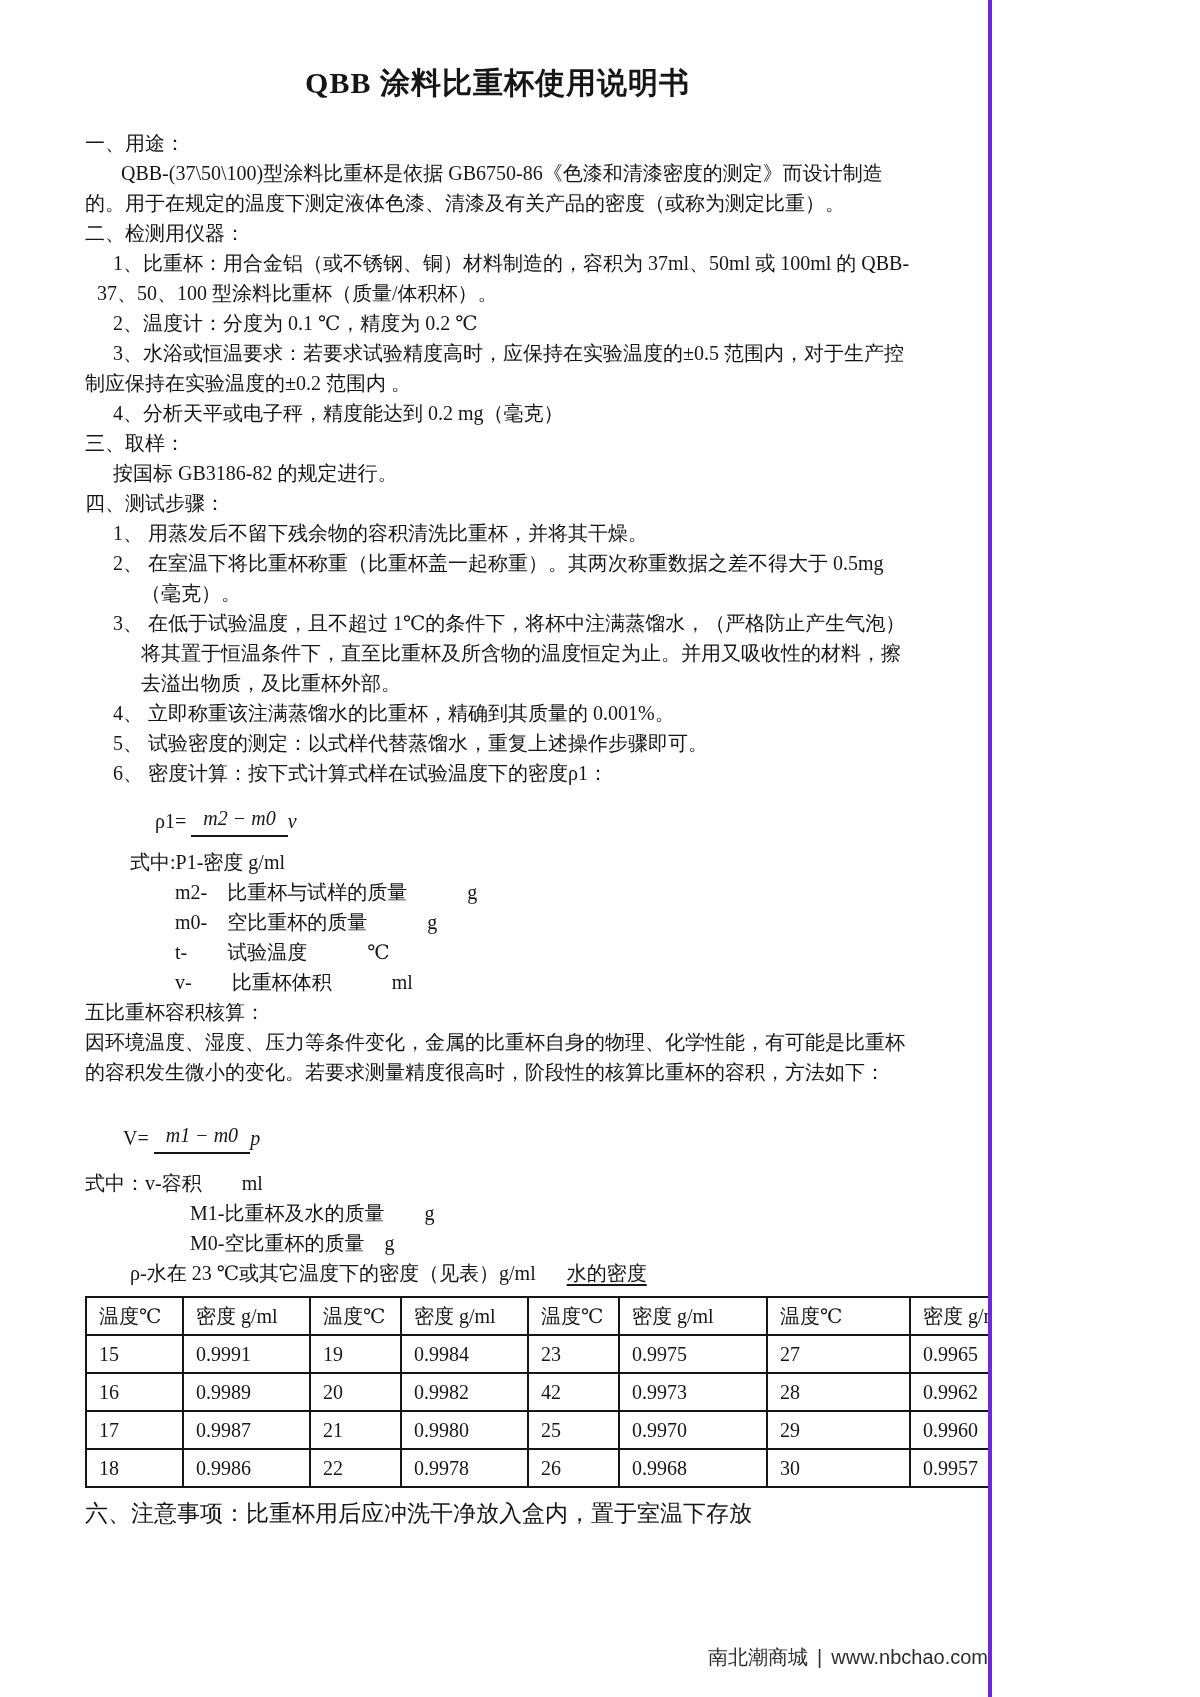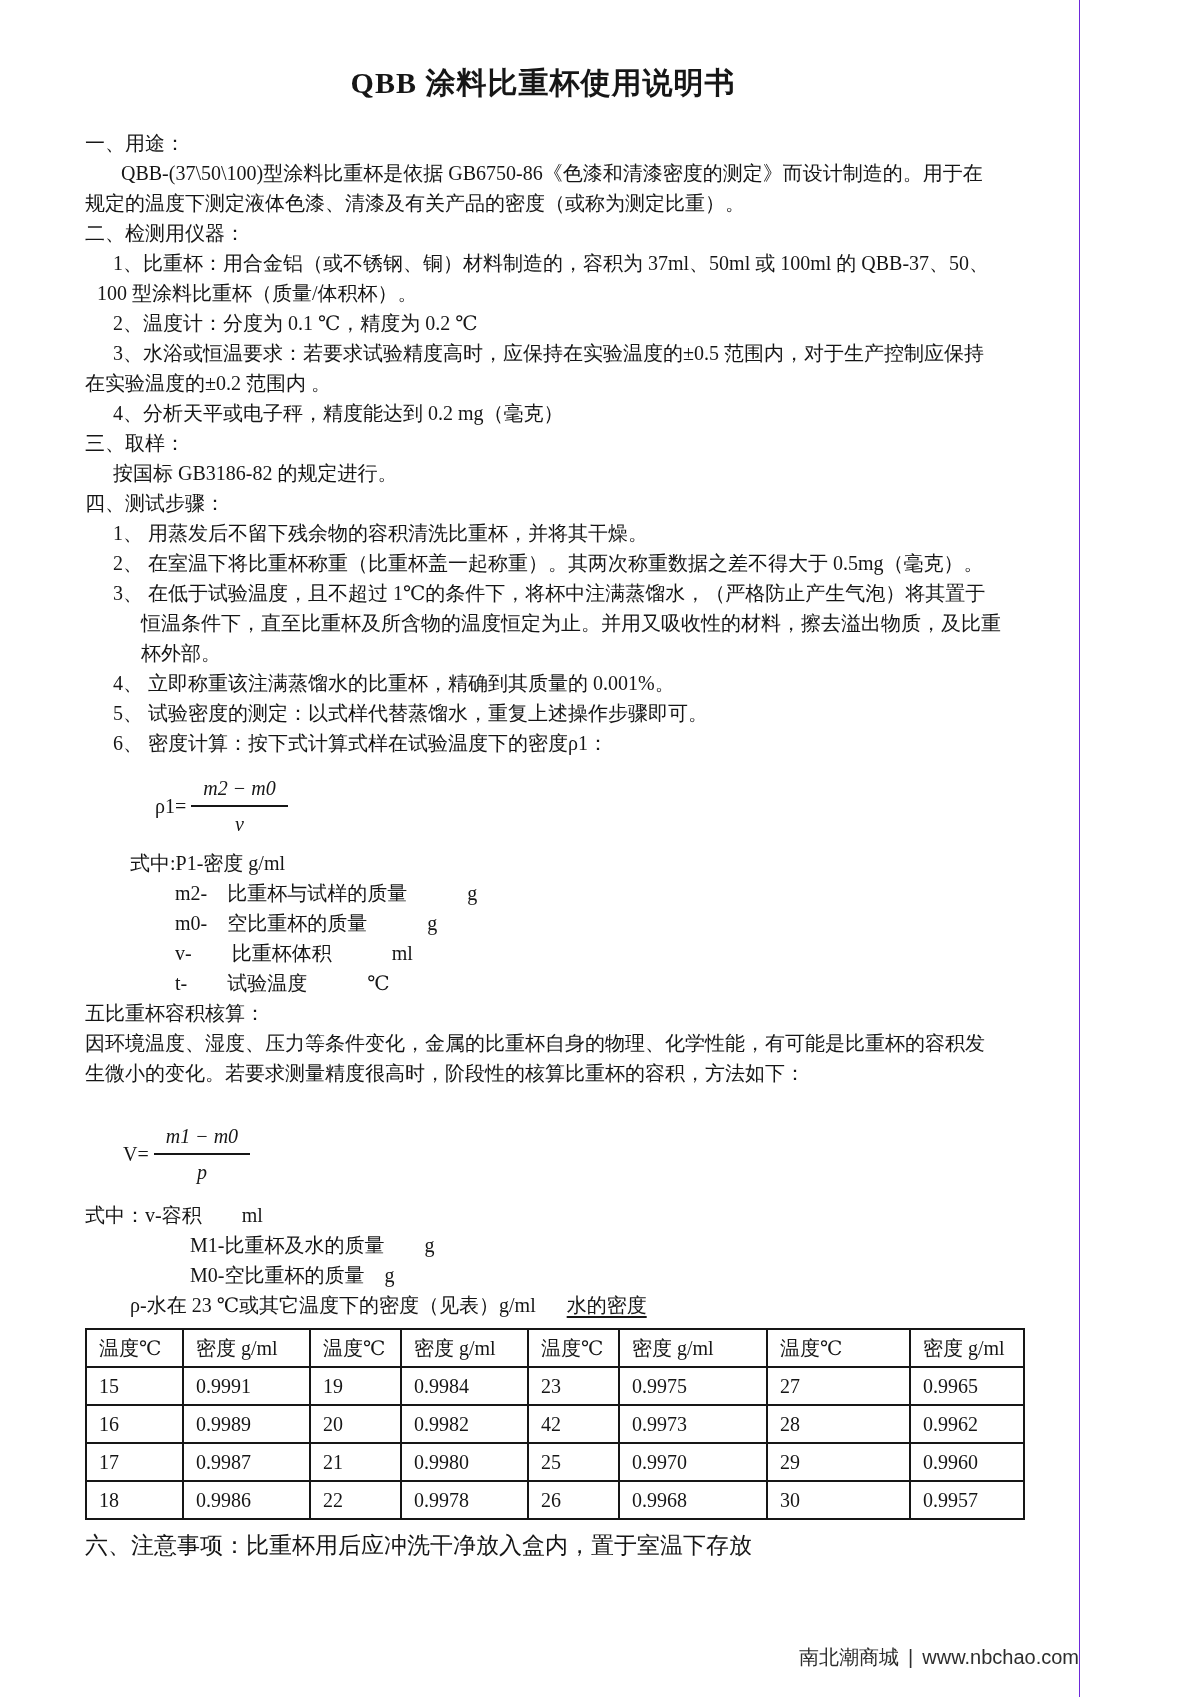--- a/index.html
+++ b/index.html
@@ -1,33 +1,33 @@
 <!DOCTYPE html>
 <html><head>
 <meta charset="utf-8">
 <style>
   * { box-sizing: border-box; }
   html,body { margin:0; padding:0; background:#ffffff; }
   body { font-family:"Liberation Serif","DejaVu Serif",serif; color:#161616; }
-  .page { width:1080px; height:1697px; position:relative; background:#fff; overflow:hidden; border-right:1px solid #6d28d9; }
+  .page { width:992px; height:1697px; position:relative; background:#fff; overflow:hidden; border-right:4px solid #6d28d9; }
   .content { padding:64px 78px 0 85px; font-size:20px; line-height:30px; }
 
   h1.title { font-size:30px; line-height:38px; font-weight:700; text-align:center; margin:0 0 26px 0; letter-spacing:1px; }
   p, .h { margin:0; }
   .h { font-weight:400; }
 
   .ind36 { text-indent:36px; }
   .ind28 { text-indent:28px; }
   .li2  { text-indent:28px; }
   .li2a { padding-left:12px; text-indent:16px; }
   .step { padding-left:56px; text-indent:-28px; }
 
   .formula { display:flex; align-items:center; font-size:20px; margin:16px 0 10px 70px; line-height:28px; }
   .formula .lhs { margin-right:5px; }
-  .frac { display:inline-flex; flex-direction:column; text-align:center; font-style:italic; }
+  .frac { display:inline-flex; flex-direction:row; text-align:center; font-style:italic; }
   .frac .num { border-bottom:2px solid #161616; padding:0 12px 3px 12px; }
   .frac .den { padding-top:3px; }
   .f2 { margin:34px 0 14px 38px; }
 
   .defintro  { padding-left:45px; }
   .defline   { padding-left:90px; }
   .defintro2 { padding-left:0; }
   .defline2  { padding-left:105px; }
   .rholine   { padding-left:45px; }
   .wlink { text-decoration:underline; text-underline-offset:4px; margin-left:26px; }
@@ -79,22 +79,22 @@
       <span class="lhs">ρ1=</span>
       <span class="frac">
         <span class="num">m2 − m0</span>
         <span class="den">v</span>
       </span>
     </div>
 
     <p class="defintro">式中:P1-密度 g/ml</p>
     <p class="defline">m2-　比重杯与试样的质量　　　g</p>
     <p class="defline">m0-　空比重杯的质量　　　g</p>
+    <p class="defline">t-　　试验温度　　　℃</p>
     <p class="defline">v-　　比重杯体积　　　ml</p>
-    <p class="defline">t-　　试验温度　　　℃</p>
 
     <p class="h">五比重杯容积核算：</p>
     <p>因环境温度、湿度、压力等条件变化，金属的比重杯自身的物理、化学性能，有可能是比重杯的容积发生微小的变化。若要求测量精度很高时，阶段性的核算比重杯的容积，方法如下：</p>
 
     <div class="formula f2">
       <span class="lhs">V=</span>
       <span class="frac">
         <span class="num">m1 − m0</span>
         <span class="den">p</span>
       </span>

